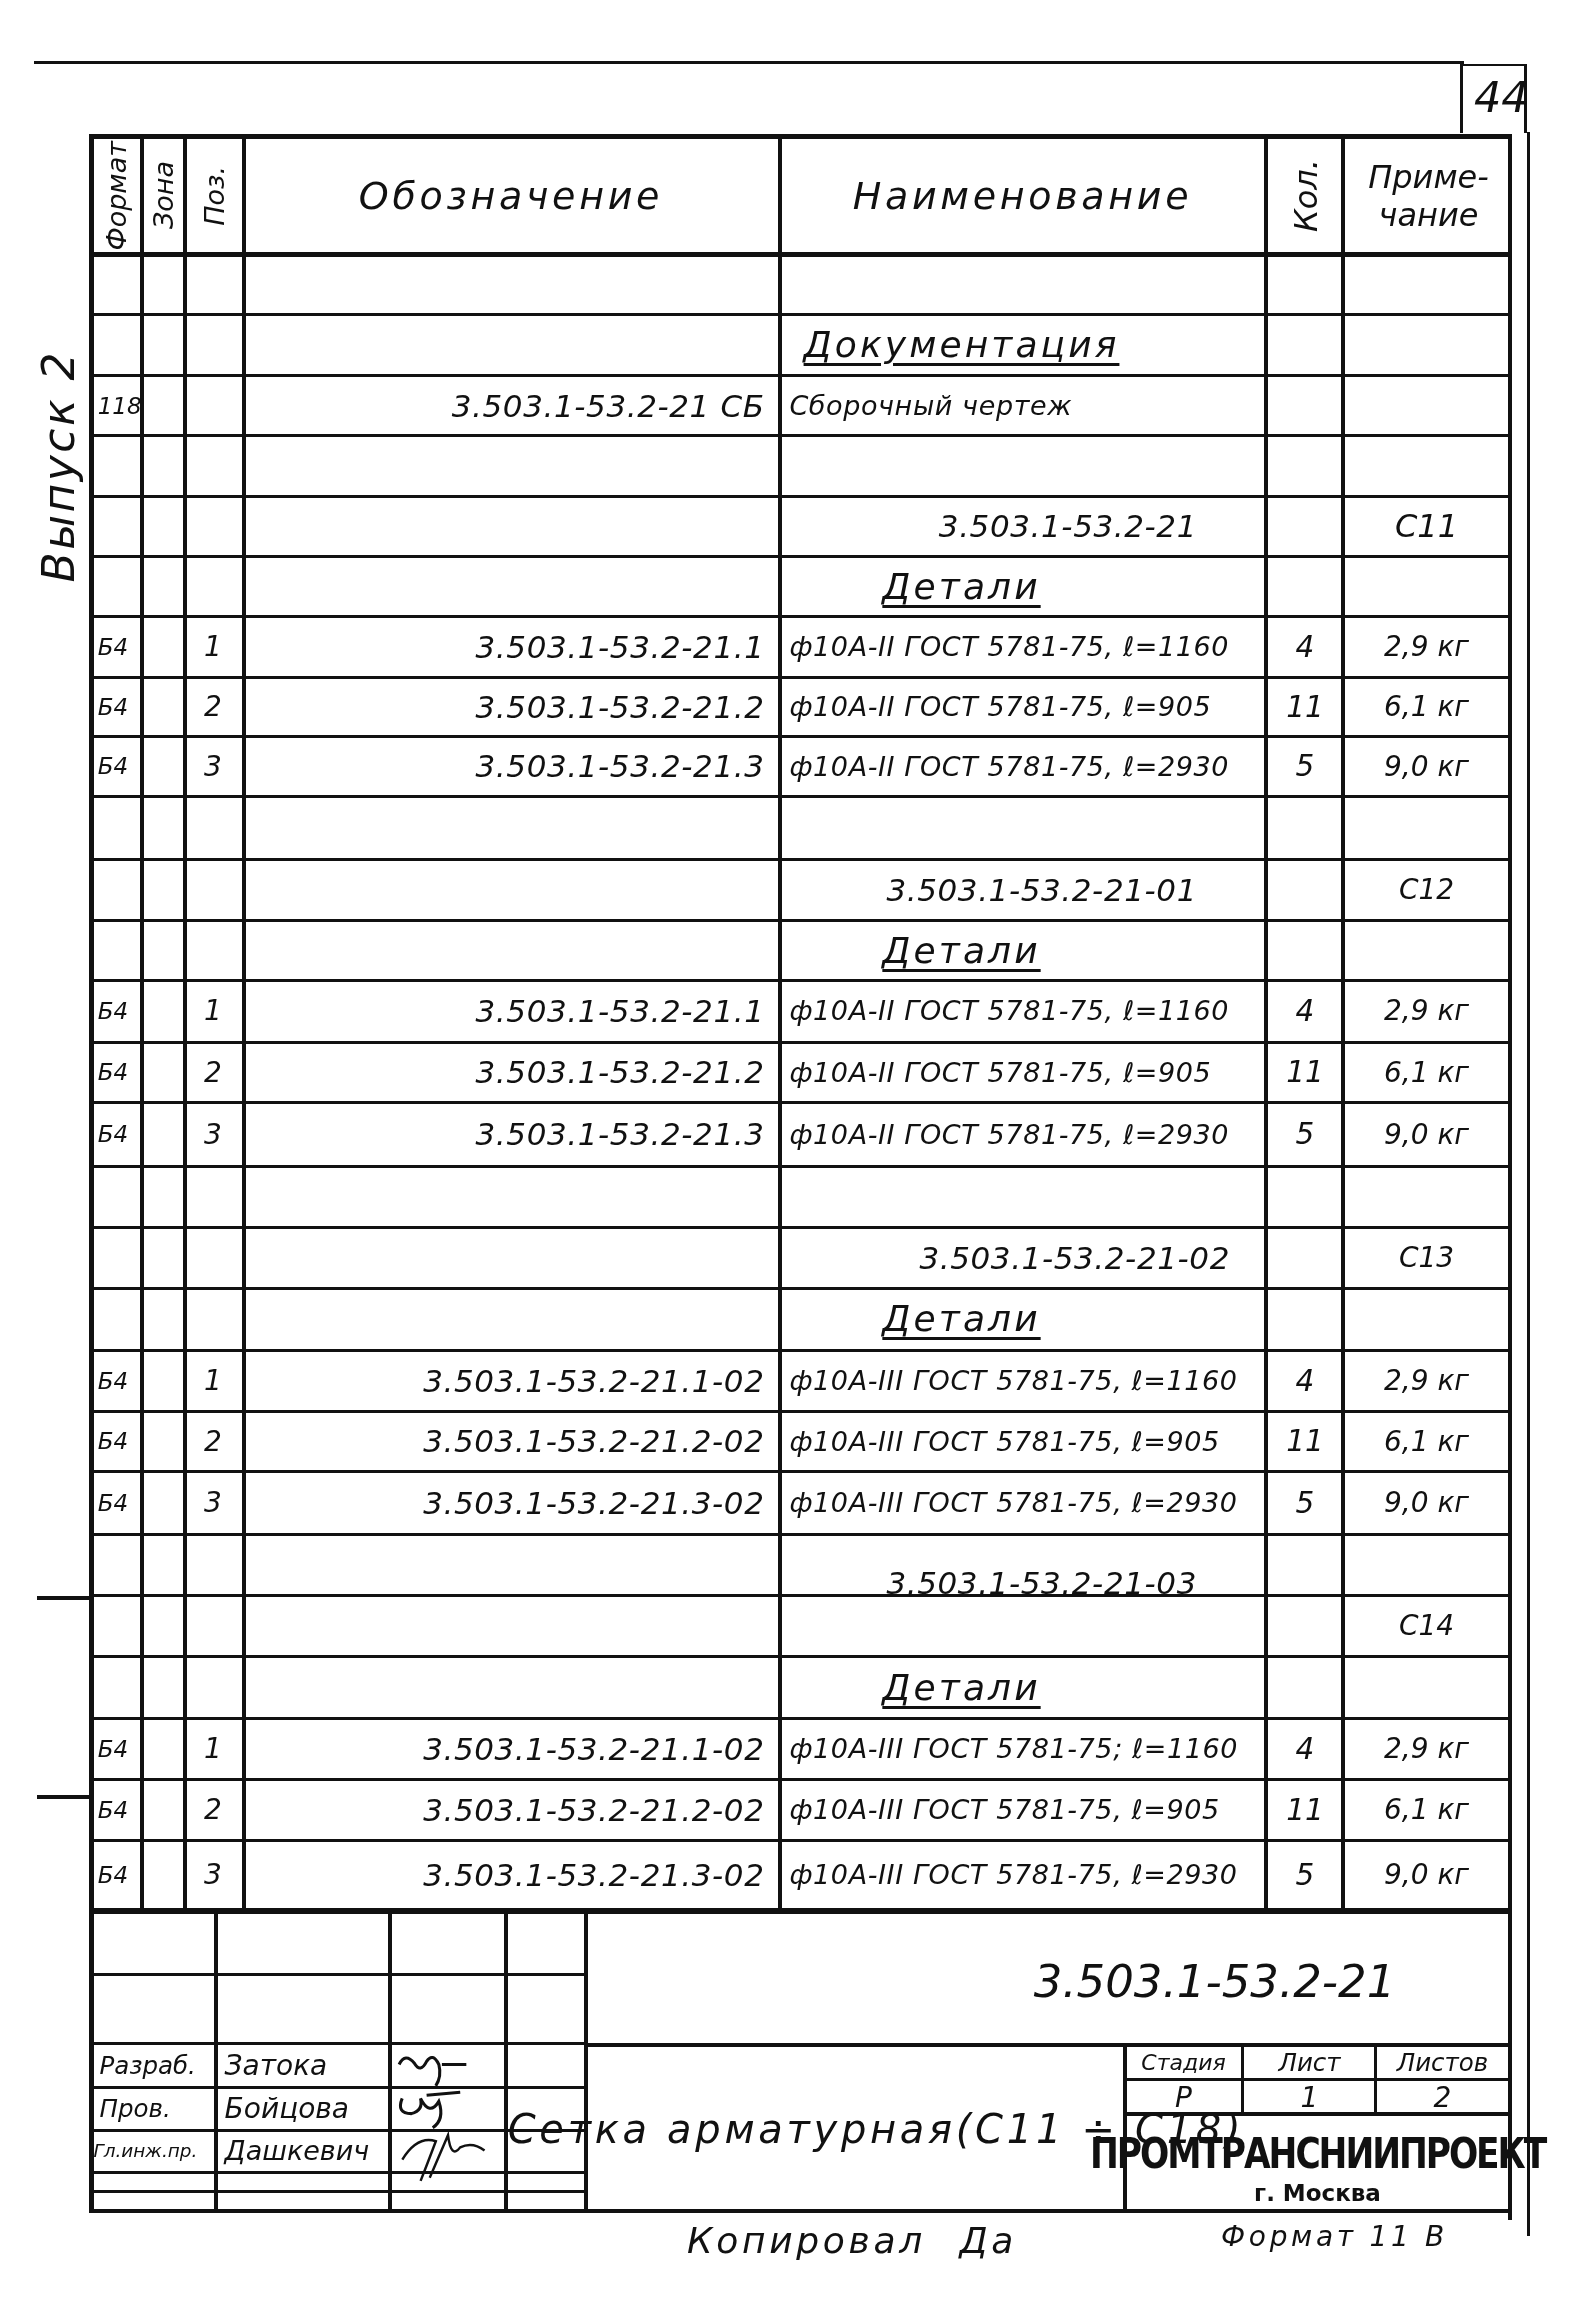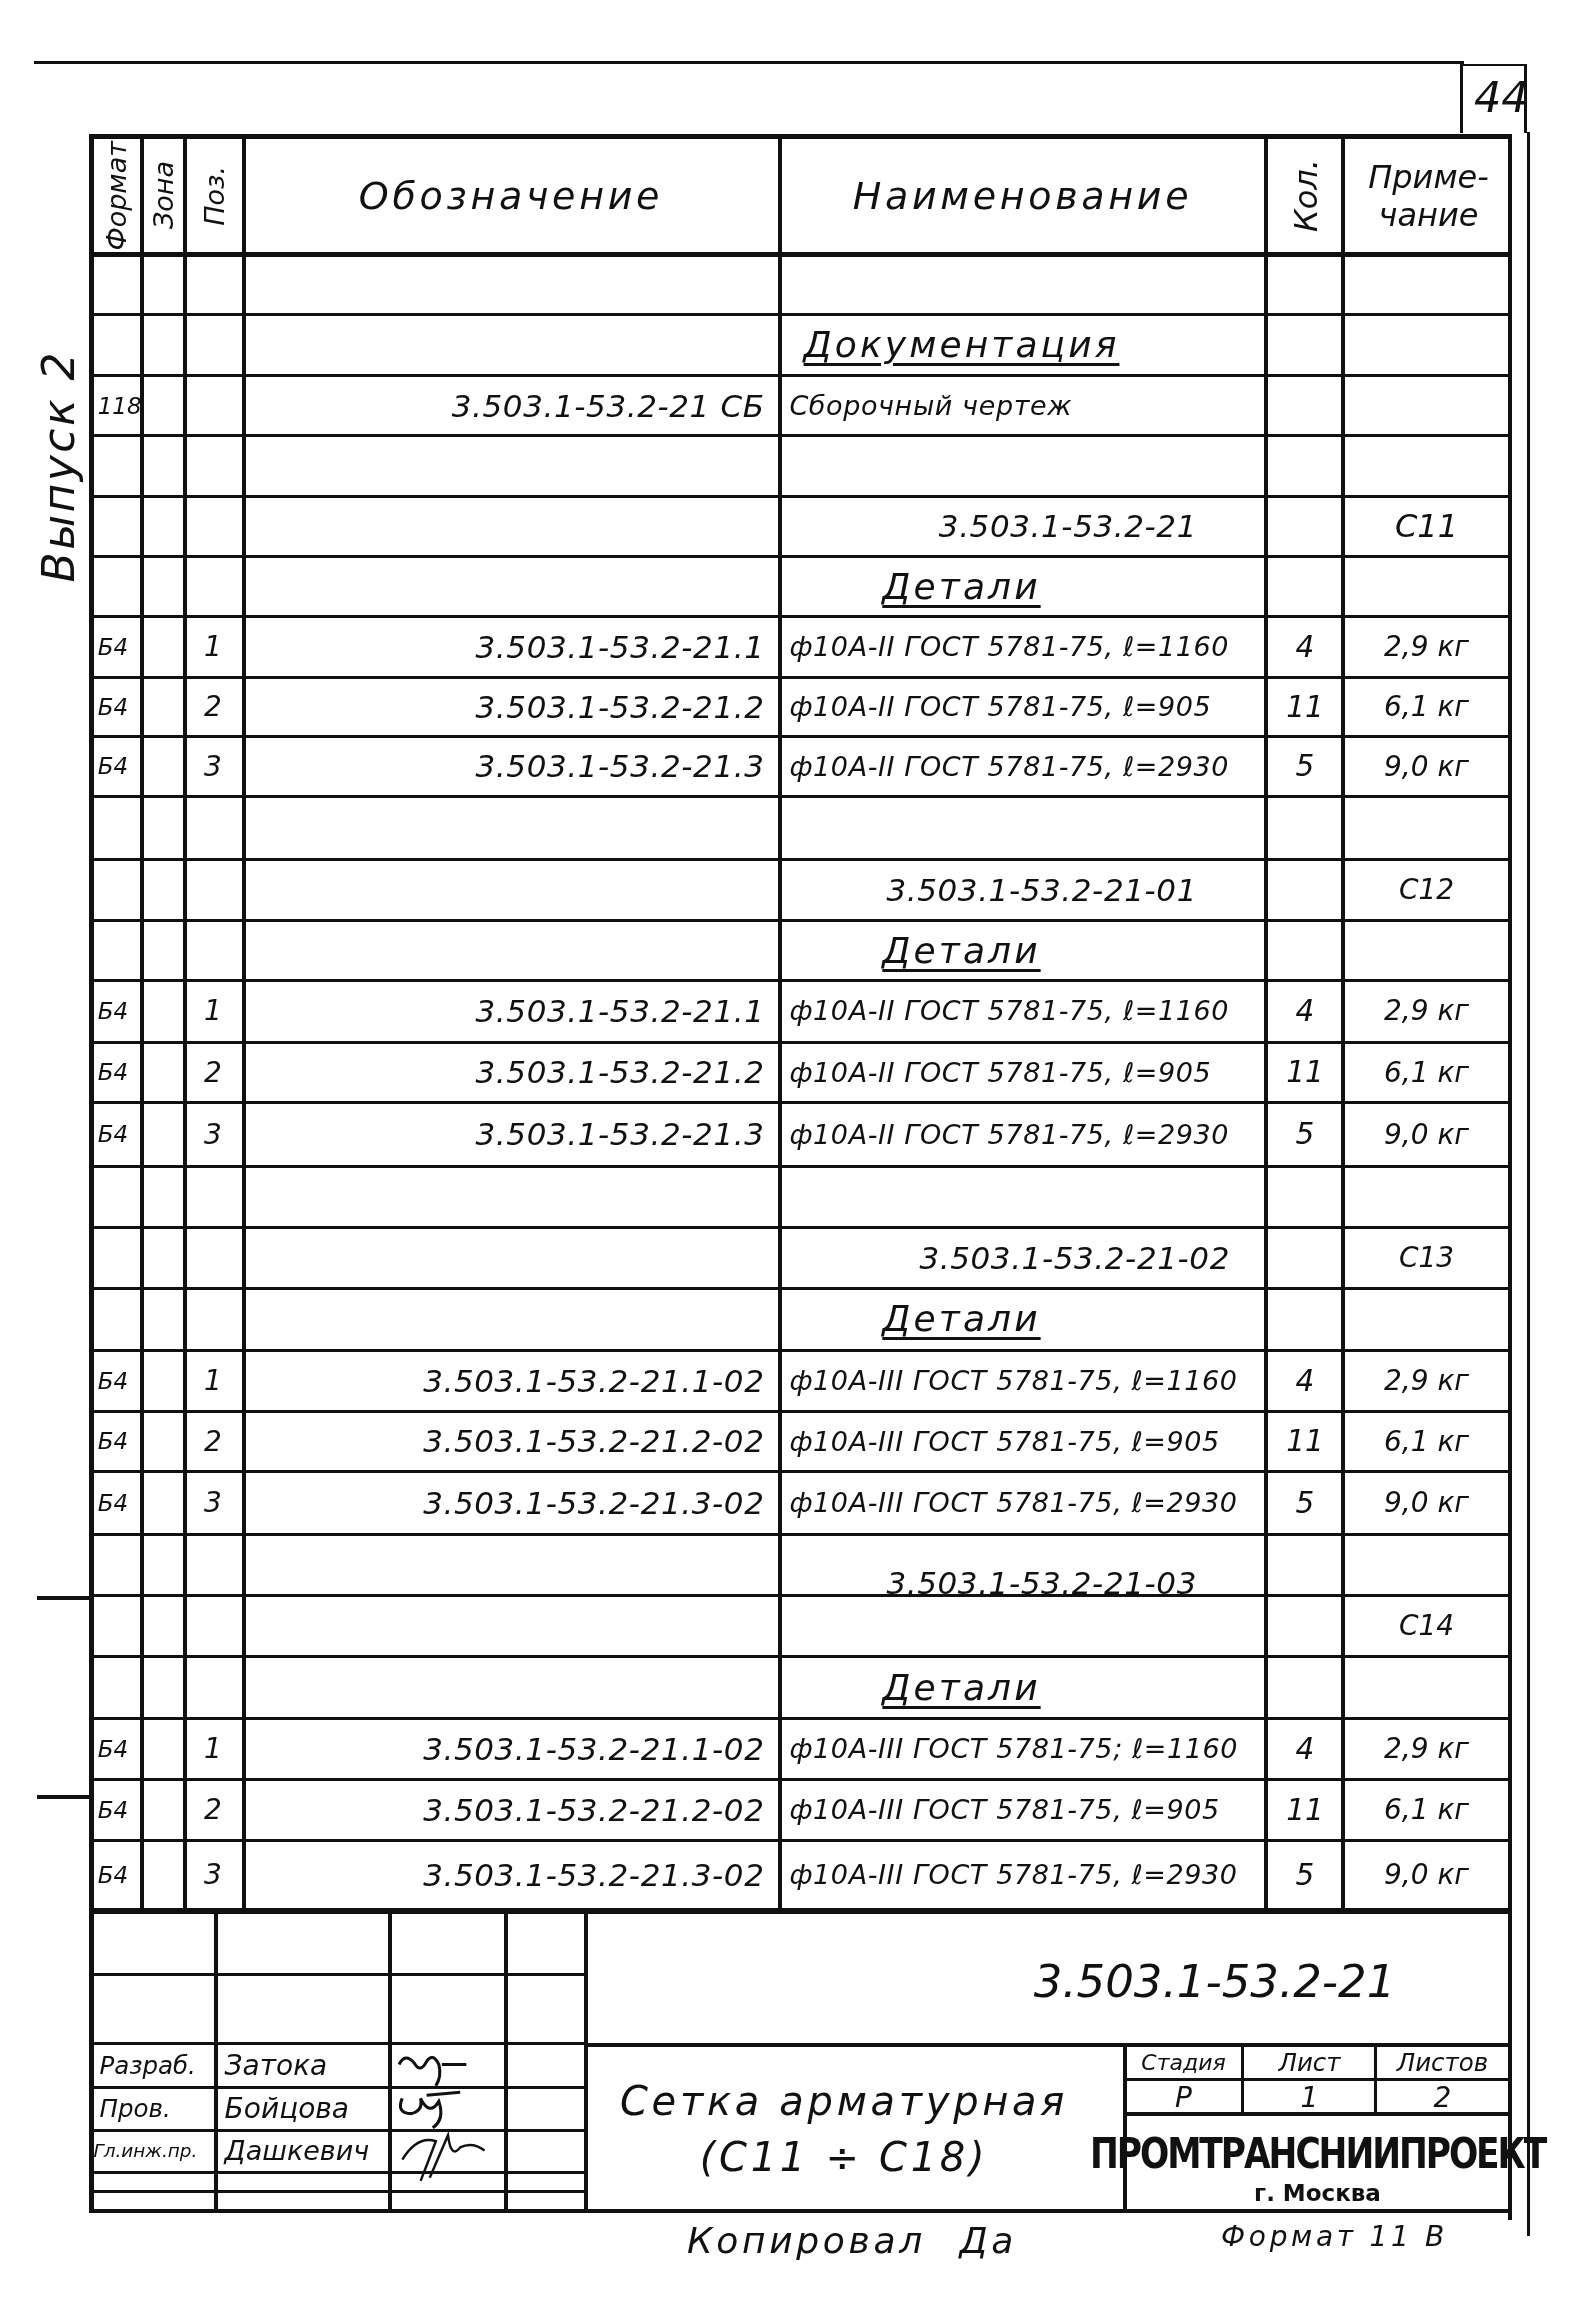--- a/index.html
+++ b/index.html
@@ -375,21 +375,21 @@
 </svg>
 <svg class="abs" style="left:393px;top:2086px;" width="110" height="43" viewBox="0 0 180 70">
   <path d="M15 20 Q5 45 30 45 Q50 40 45 20 Q60 50 75 25 Q85 55 65 68 M55 15 L110 10" stroke="#111" stroke-width="5" fill="none"></path>
 </svg>
 <svg class="abs" style="left:393px;top:2123px;" width="110" height="67" viewBox="0 0 180 110">
   <path d="M15 60 Q40 20 70 30 Q55 70 45 95 M60 90 L90 20 Q95 60 110 40 Q130 30 150 45" stroke="#111" stroke-width="4" fill="none"></path>
 </svg>
 
 <div class="cell c-center hw" style="left:920px;top:1920px;width:589px;height:123px;font-size:45px;">3.503.1-53.2-21</div>
 
-<div class="cell c-center hw" style="left:574px;top:2052px;width:540px;height:153px;flex-direction:column;font-size:40px;line-height:56px;letter-spacing:3.7px;">
+<div class="cell c-center hw" style="left:606px;top:2052px;width:540px;height:153px;flex-direction:row;font-size:40px;line-height:56px;letter-spacing:3.7px;">
   <span>Сетка арматурная</span>
   <span>(С11 ÷ С18)</span>
 </div>
 
 <div class="line-v" style="left:1123px;top:2046px;height:166px;"></div>
 <div class="line-v thin" style="left:1241px;top:2046px;height:67px;"></div>
 <div class="line-v thin" style="left:1374px;top:2046px;height:67px;"></div>
 <div class="line-h thin" style="left:1123px;top:2078px;width:387px;"></div>
 <div class="line-h" style="left:1123px;top:2112px;width:387px;height:3.7px;"></div>
 

